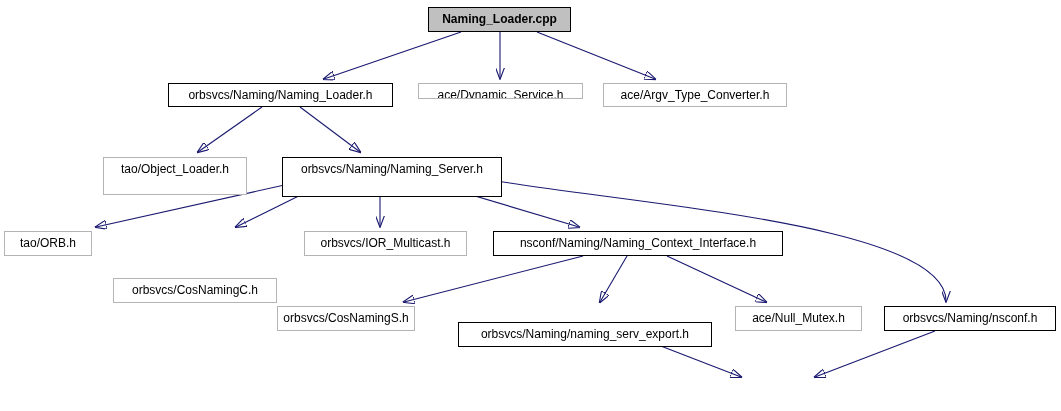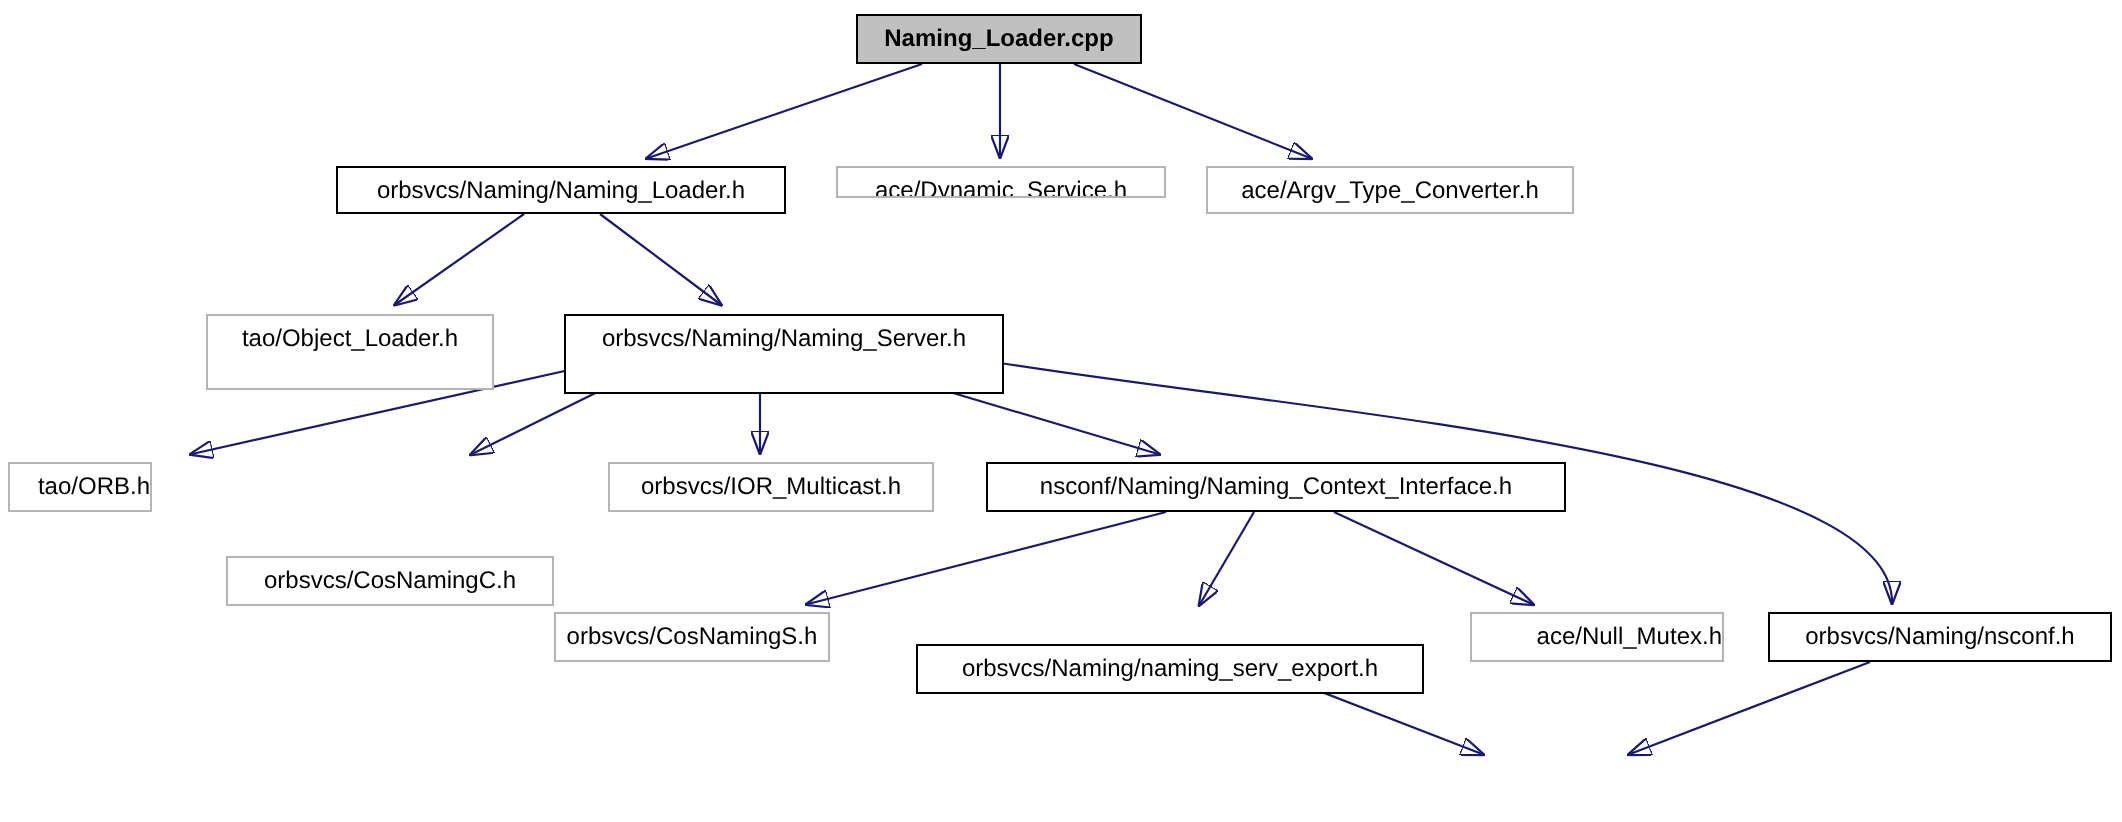--- a/index.html
+++ b/index.html
@@ -79,24 +79,24 @@
 
   <div class="node root" style="left:428px; top:7px;  width:143px; height:25px; line-height:23px;">Naming_Loader.cpp</div>
 
   <div class="node linked" style="left:168px; top:83px; width:225px; height:24px;">orbsvcs/Naming/Naming_Loader.h</div>
   <div class="node external" style="left:418px; top:83px; width:165px; height:16px;">ace/Dynamic_Service.h</div>
   <div class="node external" style="left:603px; top:83px; width:184px; height:24px;">ace/Argv_Type_Converter.h</div>
 
   <div class="node external" style="left:103px; top:157px; width:144px; height:38px; line-height:23px;">tao/Object_Loader.h</div>
   <div class="node linked" style="left:270px; top:157px; width:220px; height:40px; line-height:23px;margin-left:12px;">orbsvcs/Naming/Naming_Server.h</div>
 
-  <div class="node external" style="left:4px;   top:231px; width:72px;  height:25px; line-height:23px;text-align:right;">tao/ORB.h</div>
+  <div class="node external" style="left:4px;   top:231px; width:88px;  height:25px; line-height:23px;">tao/ORB.h</div>
   <div class="node external" style="left:113px; top:231px; width:164px; height:25px; line-height:23px;margin-top:47px;">orbsvcs/CosNamingC.h</div>
   <div class="node external" style="left:304px; top:231px; width:163px; height:25px; line-height:23px;">orbsvcs/IOR_Multicast.h</div>
   <div class="node linked" style="left:493px; top:231px; width:290px; height:25px; line-height:23px;">nsconf/Naming/Naming_Context_Interface.h</div>
 
   <div class="node external" style="left:277px; top:306px; width:138px; height:25px; line-height:23px;">orbsvcs/CosNamingS.h</div>
   <div class="node linked" style="left:458px; top:306px; width:254px; height:25px; line-height:23px;margin-top:16px;">orbsvcs/Naming/naming_serv_export.h</div>
-  <div class="node external" style="left:735px; top:306px; width:127px; height:25px; line-height:23px;text-align:right;">ace/Null_Mutex.h</div>
+  <div class="node external" style="left:735px; top:306px; width:127px; height:25px; line-height:23px;">ace/Null_Mutex.h</div>
   <div class="node linked" style="left:884px; top:306px; width:172px; height:25px; line-height:23px;">orbsvcs/Naming/nsconf.h</div>
 
 
 </div>
 
 </body></html>

